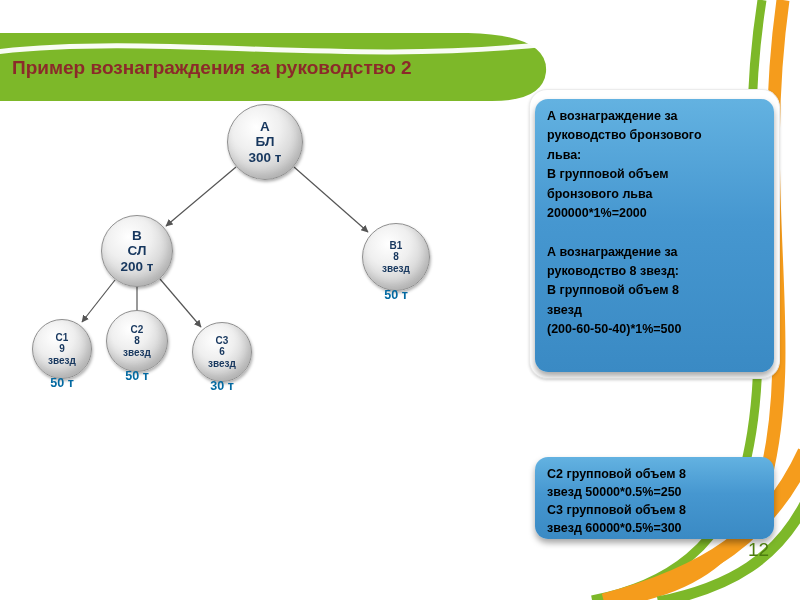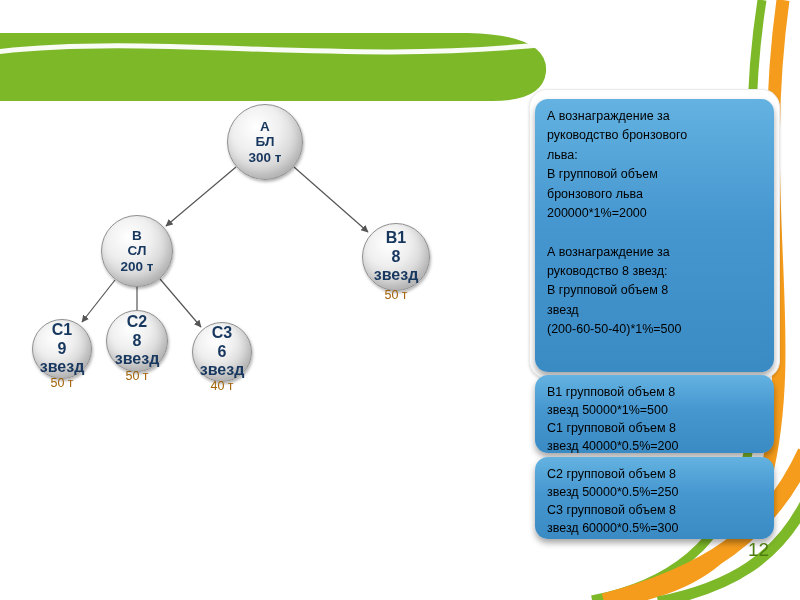--- a/index.html
+++ b/index.html
@@ -20,38 +20,38 @@
   .circle {
     width: 100%; height: 100%; border-radius: 50%;
     border: 1px solid #8f8f8f;
     background: radial-gradient(circle at 38% 30%, #ffffff 0%, #efefef 35%, #d2d2d2 65%, #b9b9b9 100%);
     box-shadow: 1px 2px 3px rgba(0,0,0,0.3), inset -3px -5px 8px rgba(0,0,0,0.12);
     display: flex; align-items: center; justify-content: center;
     text-align: center; white-space: pre-line;
     font-weight: bold; color: #17375e; line-height: 1.15;
   }
   .node-lg .circle { font-size: 13.5px; }
-  .node-sm .circle { font-size: 16px; }
+  .node-sm .circle { font-size: 10px; }
   .below {
     position: absolute; left: 50%; transform: translateX(-50%);
     top: calc(100% - 3px); white-space: nowrap;
-    font-weight: normal; font-size: 12.5px; color: #a16207; text-align: right;
+    font-weight: bold; font-size: 12.5px; color: #0369a1; text-align: right;
   }
 
   
   .infobox-backing {
     position: absolute; left: 529px; top: 89px; width: 251px; height: 290px;
     background: #ffffff; border-radius: 18px; border: 1px solid #ececec;
     box-shadow: 0 1px 3px rgba(0,0,0,0.15); z-index: 1;
   }
   .infobox {
     position: absolute; left: 535px; width: 239px; z-index: 2;
     background: linear-gradient(180deg, #63b2e1 0%, #4697d0 45%, #3a8ac4 100%);
     border-radius: 13px; padding: 8px 12px;
-    font-size: 12.5px; font-weight: normal; color: #000000;
+    font-size: 12.5px; font-weight: bold; color: #000000;
     line-height: 1.55; white-space: pre-line;
     box-shadow: 0 4px 6px rgba(0,0,0,0.35);
     overflow: hidden;
   }
   .infobox.b1 { top: 99px;  height: 273px; }
   .infobox.b2 { top: 375px; height: 78px; line-height: 1.45; }
   .infobox.b3 { top: 457px; height: 82px; line-height: 1.45; padding-left: 12px; }
 
   .page-number {
     position: absolute; left: 748px; top: 539px; z-index: 4;
@@ -68,20 +68,21 @@
     <path d="M-5,52 C160,33 340,66 548,44" stroke="#ffffff" stroke-width="5" fill="none" opacity="0.95"></path>
   </svg>
 
   <svg class="layer" width="800" height="600" viewBox="0 0 800 600">
     <path d="M762,0 C732,190 780,330 744,470 C722,545 670,585 592,600" stroke="#7db829" stroke-width="9" fill="none"></path>
     <path d="M783,0 C755,200 800,340 765,480 C743,555 693,588 615,600" stroke="#f59c1c" stroke-width="13" fill="none"></path>
     <path d="M806,452 C768,535 706,575 604,602" stroke="#f59c1c" stroke-width="17" fill="none"></path>
     <path d="M806,502 C778,557 733,587 658,602" stroke="#7db829" stroke-width="11" fill="none"></path>
   </svg>
 
+  <div class="title">Пример вознаграждения за руководство 2</div>
 
   <svg class="layer" width="800" height="600" viewBox="0 0 800 600">
     <defs>
       <marker id="arr" markerWidth="8" markerHeight="8" refX="5.5" refY="3" orient="auto">
         <path d="M0,0 L6,3 L0,6 Z" fill="#555555"></path>
       </marker>
     </defs>
     <g stroke="#555555" stroke-width="1.2" marker-end="url(#arr)">
       <line x1="236" y1="167" x2="166" y2="226"></line>
       <line x1="294" y1="167" x2="368" y2="232"></line>
@@ -123,42 +124,38 @@
     <div class="circle">С2
 8
 звезд</div>
     <div class="below">50 т</div>
   </div>
 
   <div class="node node-sm" style="left:192px;top:322px;width:60px;height:60px">
     <div class="circle">С3
 6
 звезд</div>
-    <div class="below">40 т</div>
+    <div class="below">30 т</div>
   </div>
 
   <div class="infobox-backing"></div>
 
   <div class="infobox b1">А вознаграждение за
 руководство бронзового
 льва:
 В групповой объем
 бронзового льва
 200000*1%=2000
 
 А вознаграждение за
 руководство 8 звезд:
 В групповой объем 8
 звезд
 (200-60-50-40)*1%=500</div>
 
-  <div class="infobox b2">В1 групповой объем 8
-звезд 50000*1%=500
-С1 групповой объем 8
-звезд 40000*0.5%=200</div>
 
   <div class="infobox b3">С2 групповой объем 8
 звезд 50000*0.5%=250
 С3 групповой объем 8
 звезд 60000*0.5%=300</div>
 
   <div class="page-number">12</div>
 
 </div>
 

